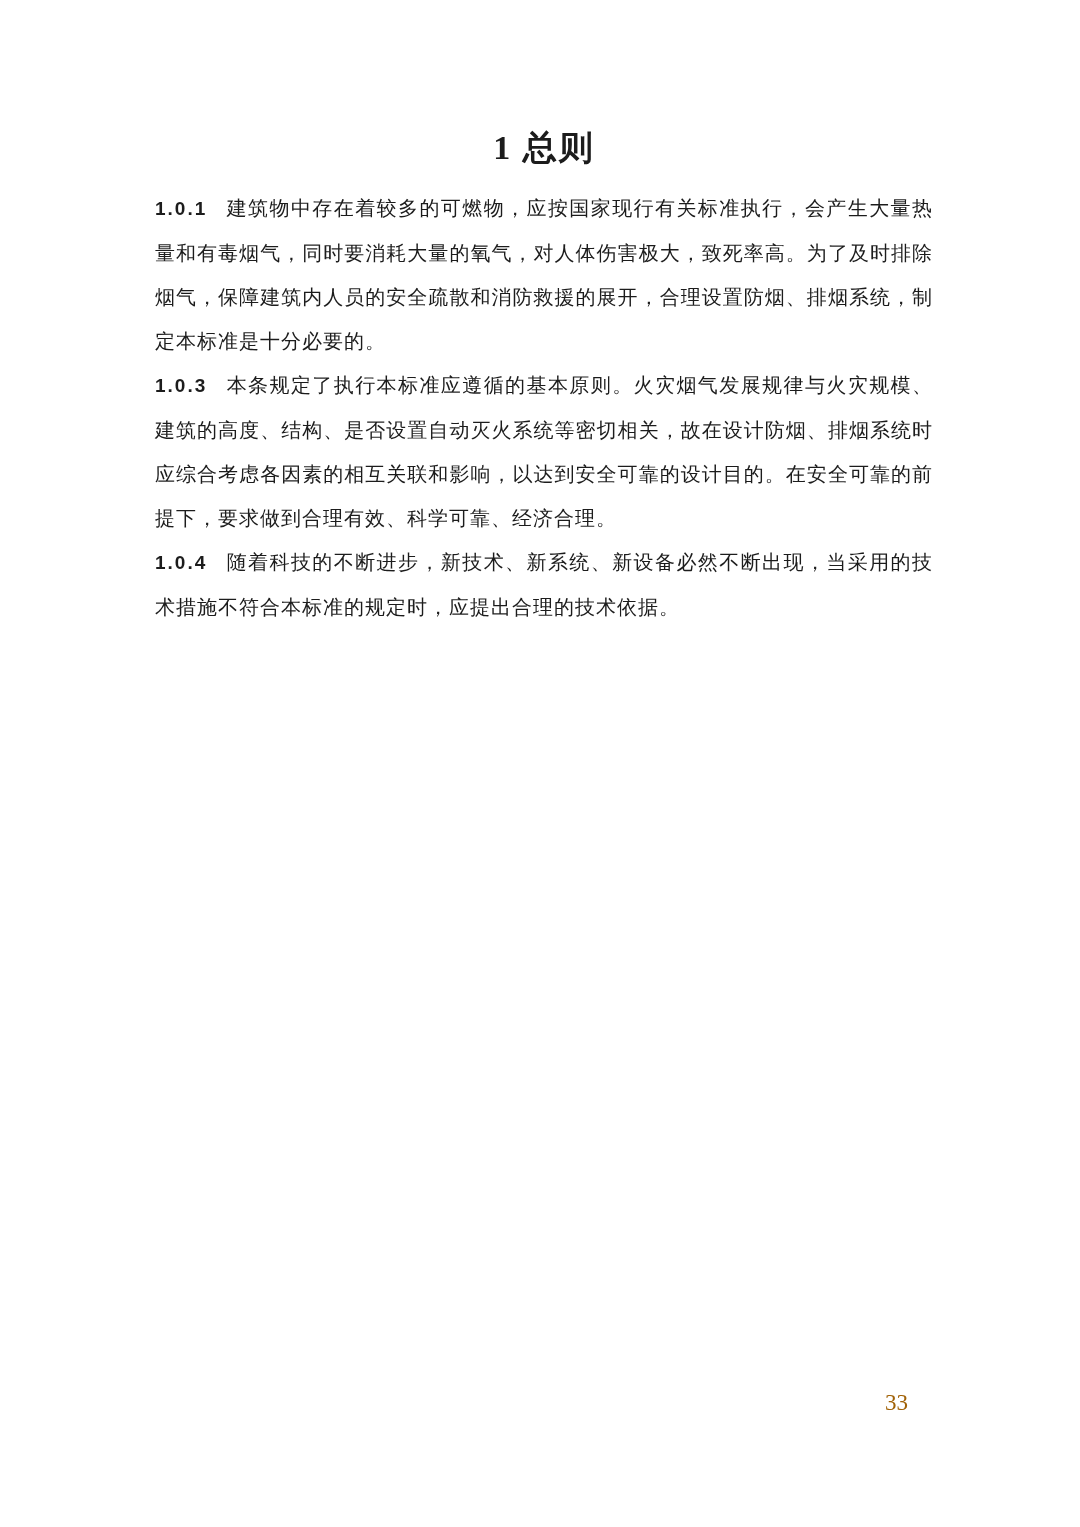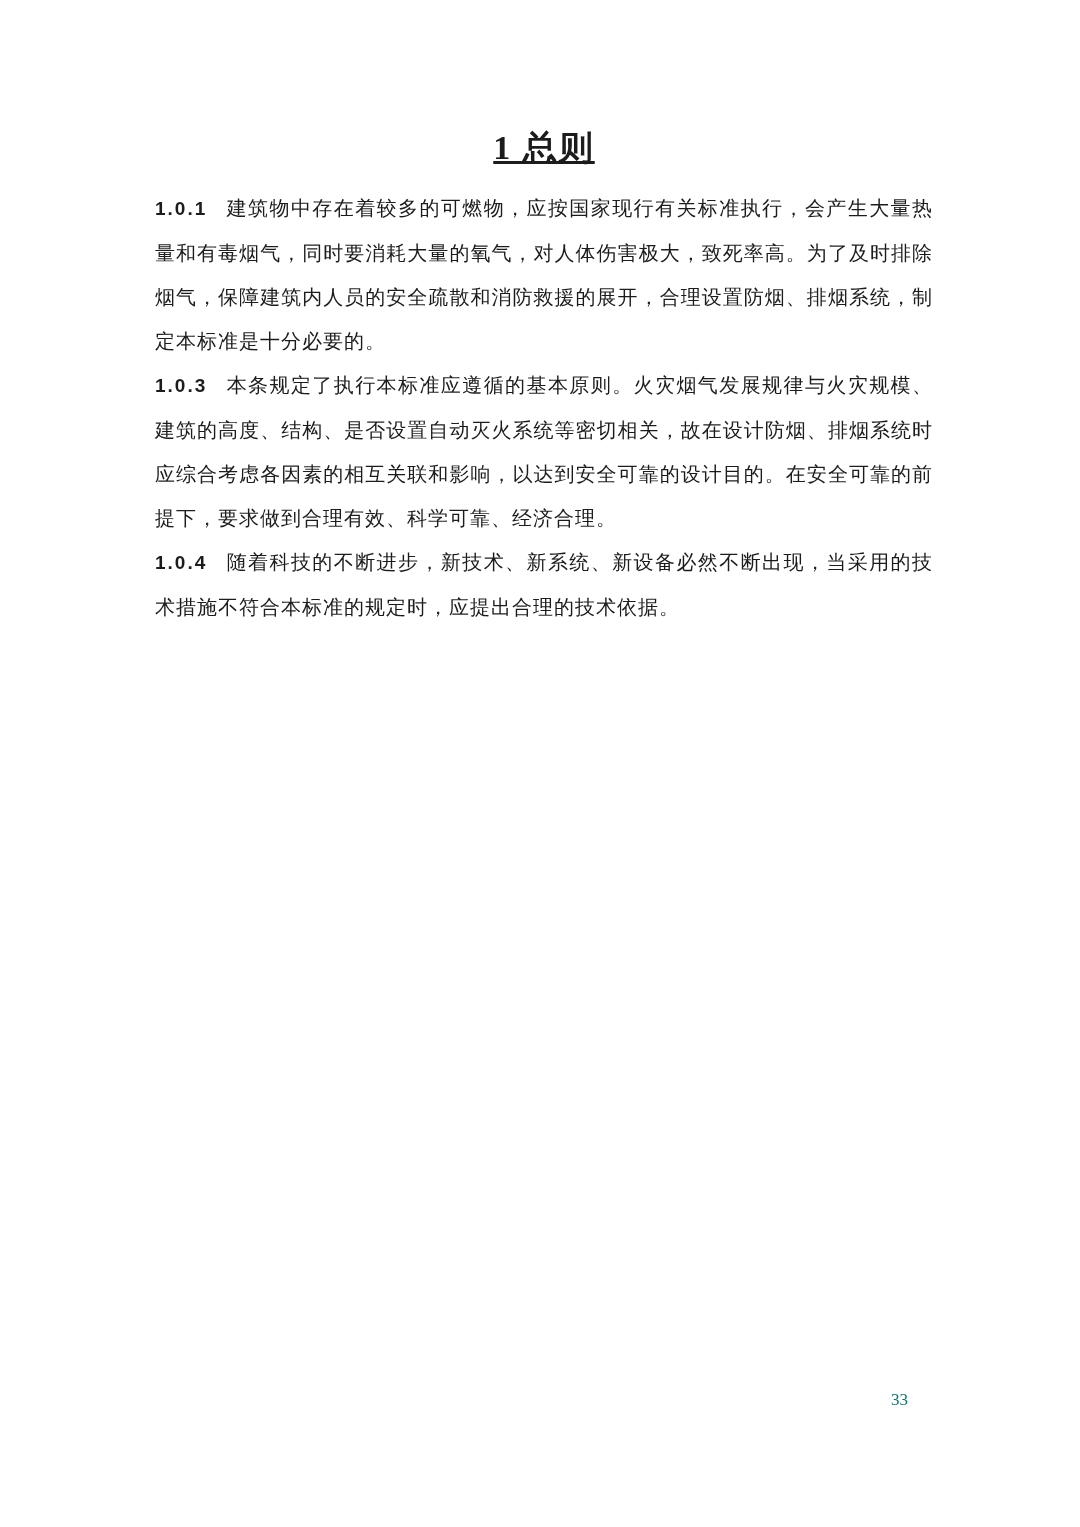--- a/index.html
+++ b/index.html
@@ -22,42 +22,41 @@
     top: 122px;
     width: 778px;
   }
   .doc-title {
     text-align: center;
     font-size: 34px;
     font-weight: bold;
     line-height: 52px;
     margin: 0 0 12px 0;
     letter-spacing: 2px;
-    text-decoration: underline;
   }
   .clause {
     margin: 0;
     font-size: 20px;
     line-height: 44px;
     text-align: justify;
     letter-spacing: 1px;
   }
   .clause-number {
     font-weight: bold;
     letter-spacing: 2px;
     margin-right: 19px;
     font-family: "Liberation Sans", "DejaVu Sans", sans-serif;
     font-size: 19px;
   }
   .page-number {
     position: absolute;
     right: 172px;
     top: 1390px;
-    font-size: 17px;
-    color: #0f766e;
+    font-size: 23px;
+    color: #a16207;
   }
 </style>
 </head>
 <body>
 
 <div class="page">
   <div class="content">
 
     <h1 class="doc-title">1 总则</h1>
 

